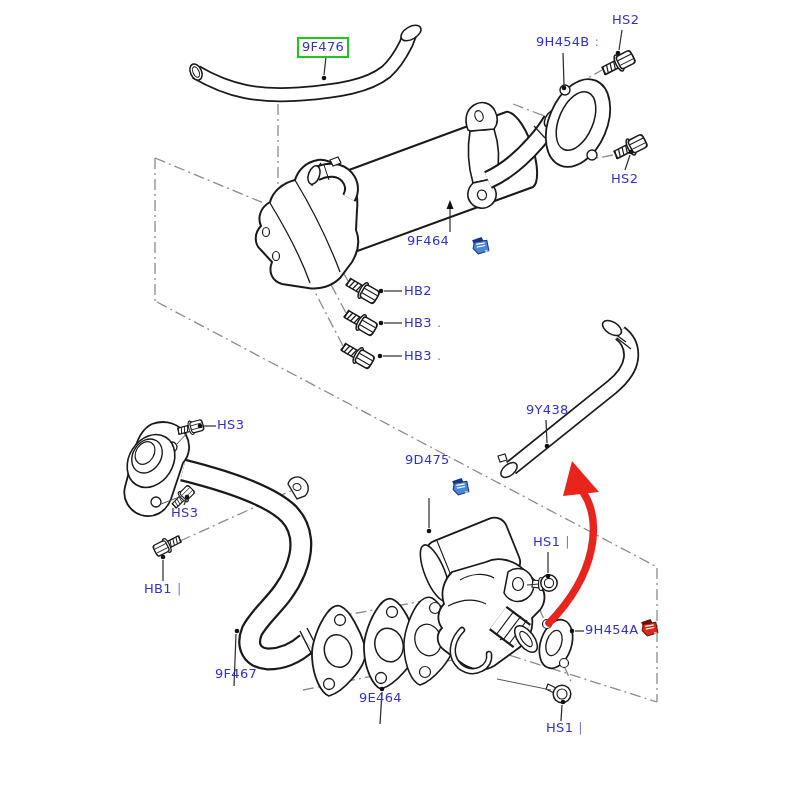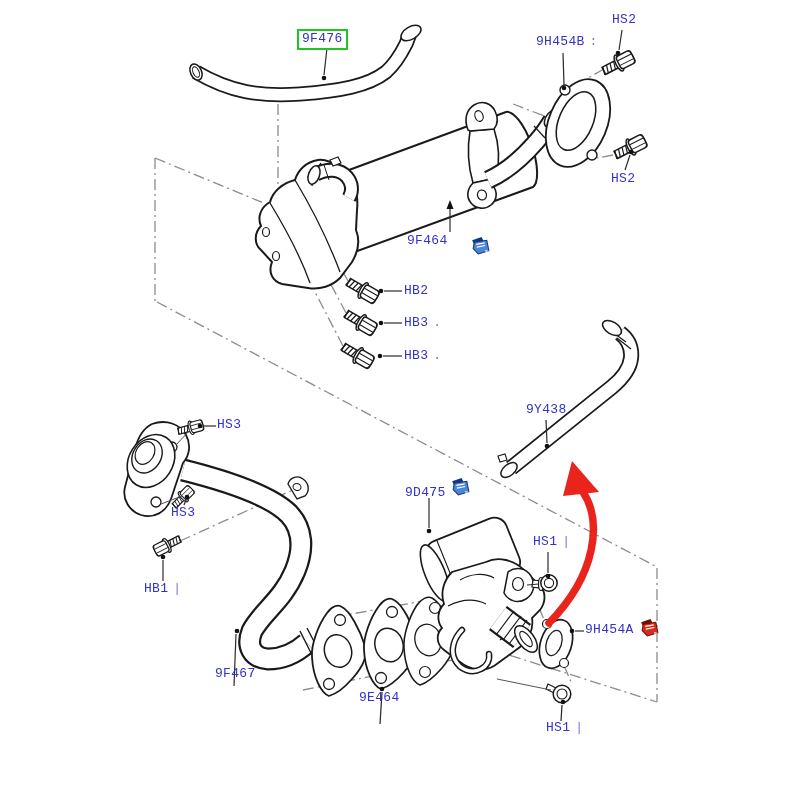--- a/index.html
+++ b/index.html
@@ -1,20 +1,20 @@
 <!DOCTYPE html>
 <html style="--label-color: #3232c8; --hl-color: #21c421;"><head>
 <meta charset="utf-8">
 <style>
   html,body{margin:0;padding:0;background:#fff;}
   #stage{position:relative;width:800px;height:800px;background:#fff;overflow:hidden;
          font-family:"DejaVu Sans",sans-serif;}
   #art{position:absolute;left:0;top:0;}
   .label{position:absolute;font-size:13px;letter-spacing:.3px;color:var(--label-color,#3232c8);
-         white-space:nowrap;cursor:pointer;line-height:16px;font-family:Liberation Mono, monospace;}
+         white-space:nowrap;cursor:pointer;line-height:16px;}
   .label .sfx{margin-left:5px;color:#7a7ad8;}
   .boxed{border:2px solid var(--hl-color,#21c421);padding:0 3px 1px 3px;background:#fff;}
   .note-icon{position:absolute;width:21px;height:19px;cursor:pointer;}
 </style>
 </head>
 <body>
 
 <div id="stage">
 
 <svg id="art" width="800" height="800" viewBox="0 0 800 800">
@@ -249,33 +249,33 @@
         <circle cx="237" cy="631" r="2.3" fill="#111" stroke="none"></circle>
     <path d="M380,724 L382,692"></path>
         <circle cx="382" cy="689" r="2.3" fill="#111" stroke="none"></circle>
     <path d="M527,585 L539,584" stroke-width="1"></path>
     <path d="M497,679 L551,690" stroke-width="1" stroke="#555"></path>
     <path d="M176,445 L190,430" stroke-width="1" stroke="#555"></path>
     <path d="M161,504 L182,496" stroke-width="1" stroke="#555"></path>
   </g>
 </svg>
 
-<div class="label boxed" style="left:297px;top:29px"><span>9F476</span></div>
+<div class="label boxed" style="left:297px;top:37px"><span>9F476</span></div>
 <div class="label" style="left:536px;top:34px"><span>9H454B</span><span class="sfx">:</span></div>
 <div class="label" style="left:612px;top:12px"><span>HS2</span></div>
 <div class="label" style="left:611px;top:171px"><span>HS2</span></div>
 <div class="label" style="left:407px;top:233px"><span>9F464</span></div>
 <div class="label" style="left:404px;top:283px"><span>HB2</span></div>
 <div class="label" style="left:404px;top:315px"><span>HB3</span><span class="sfx">.</span></div>
 <div class="label" style="left:404px;top:348px"><span>HB3</span><span class="sfx">.</span></div>
 <div class="label" style="left:526px;top:402px"><span>9Y438</span></div>
 <div class="label" style="left:217px;top:417px"><span>HS3</span></div>
 <div class="label" style="left:171px;top:505px"><span>HS3</span></div>
 <div class="label" style="left:144px;top:581px"><span>HB1</span><span class="sfx">|</span></div>
-<div class="label" style="left:405px;top:485px"><span>9D475</span></div>
+<div class="label" style="left:405px;top:452px"><span>9D475</span></div>
 <div class="label" style="left:533px;top:534px"><span>HS1</span><span class="sfx">|</span></div>
 <div class="label" style="left:585px;top:622px"><span>9H454A</span></div>
 <div class="label" style="left:546px;top:720px"><span>HS1</span><span class="sfx">|</span></div>
 <div class="label" style="left:215px;top:666px"><span>9F467</span></div>
 <div class="label" style="left:359px;top:690px"><span>9E464</span></div>
 
 <span class="note-icon" style="left:470px;top:236px">
   <svg width="21" height="19" viewBox="0 0 20 18">
     <polygon points="2,4 11,1 13,5 4,8" fill="#17357e"></polygon>
     <polygon points="4,6 16,4 18,14 8,17 3,12" fill="#4a86d8" stroke="#17357e" stroke-width="1"></polygon>

